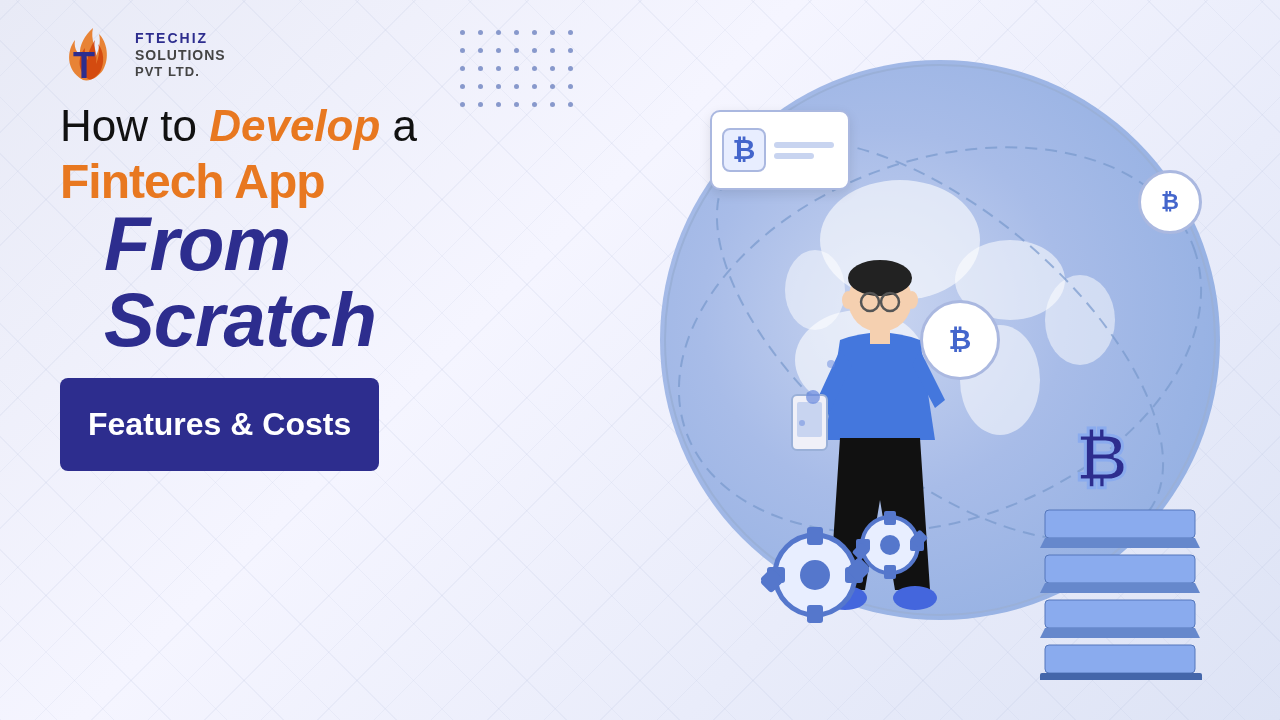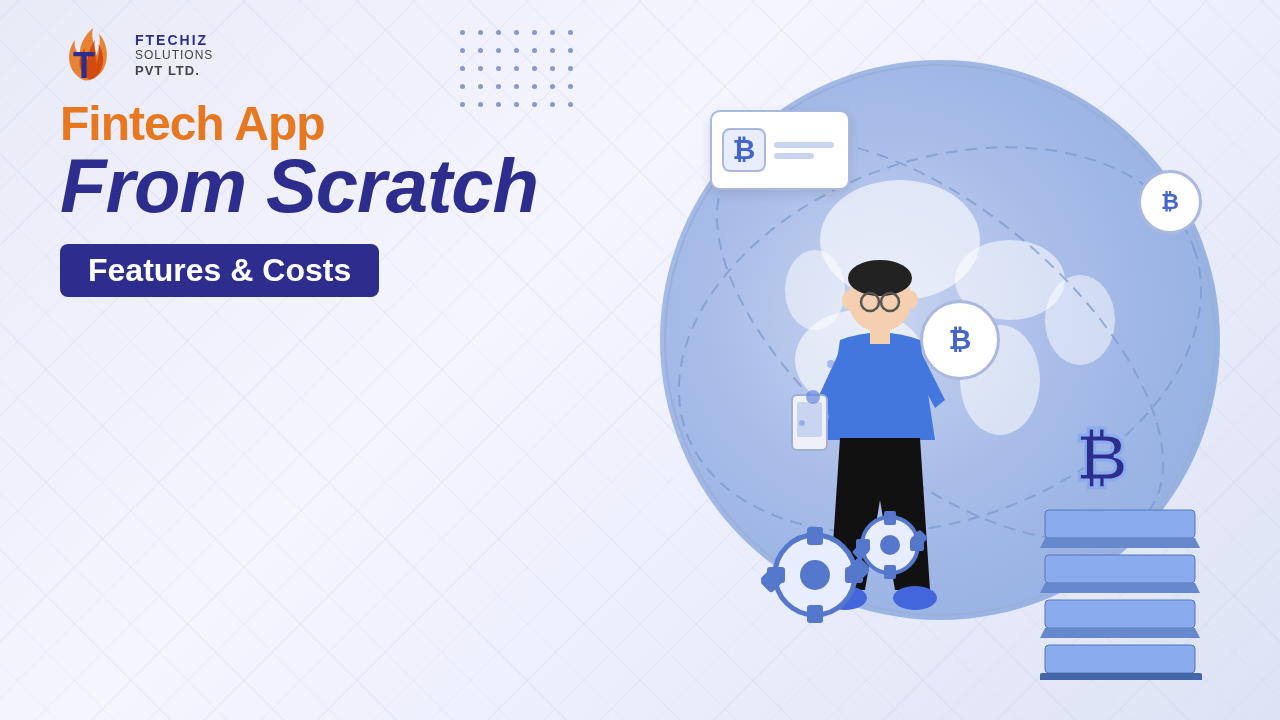--- a/index.html
+++ b/index.html
@@ -79,29 +79,30 @@
     }
 
     .headline-row3 {
       font-size: 76px;
       font-weight: 900;
       color: #2d2d8e;
       line-height: 1.0;
       margin-bottom: 20px;
       font-style: italic;
       letter-spacing: -1px;
+      margin-left: 44px;
     }
 
     .features-badge {
       display: inline-block;
       background: #2d2d8e;
       color: #fff;
       font-size: 32px;
       font-weight: 700;
-      padding: 8px 28px;
+      padding: 28px 28px;
       border-radius: 8px;
     }
 
     
     .logo {
       position: absolute;
       top: 20px;
       left: 55px;
       display: flex;
       align-items: center;
@@ -289,26 +290,29 @@
   <div class="logo">
     <svg class="logo-icon" viewBox="0 0 70 70" xmlns="http://www.w3.org/2000/svg">
 
       <path d="M28 60 C10 50 12 30 20 20 C18 30 25 35 25 35 C24 25 30 15 38 8 C35 20 42 28 40 38 C44 30 46 22 44 14 C52 22 55 38 48 50 C44 56 36 62 28 60Z" fill="#e87820" opacity="0.9"></path>
       <path d="M32 58 C22 50 23 36 30 28 C29 36 33 40 33 40 C32 34 36 26 40 20 C38 28 43 34 41 44 C44 37 45 30 43 24 C49 31 50 43 45 52 C41 57 36 62 32 58Z" fill="#cc3300" opacity="0.7"></path>
 
       <text x="18" y="58" font-size="36" font-weight="900" fill="#2d2d8e" font-family="Arial">T</text>
     </svg>
     <div class="logo-text">
       <span style="font-size:14px; font-weight:900; color:#2d2d8e; letter-spacing:2px;">FTECHIZ</span>
-      <span style="font-size:12px; font-weight:400; color:#444; letter-spacing:1px;">SOLUTIONS</span>
+      <span style="font-size:14px; font-weight:700; color:#444; letter-spacing:1px;">SOLUTIONS</span>
       <span style="font-size:13px; font-weight:700; color:#444; letter-spacing:1px;">PVT LTD.</span>
     </div>
   </div>
 
   <div class="left-content">
+    <div class="headline-row1">
+      <span>How to </span><span class="develop">Develop</span><span> a</span>
+    </div>
     <div class="headline-row2">Fintech App</div>
     <div class="headline-row3">From Scratch</div>
     <div class="features-badge">Features &amp; Costs</div>
   </div>
 
   <div class="right-area">
 
     <div class="globe-circle"></div>
 
     <svg class="globe-svg" viewBox="0 0 560 560" xmlns="http://www.w3.org/2000/svg">

